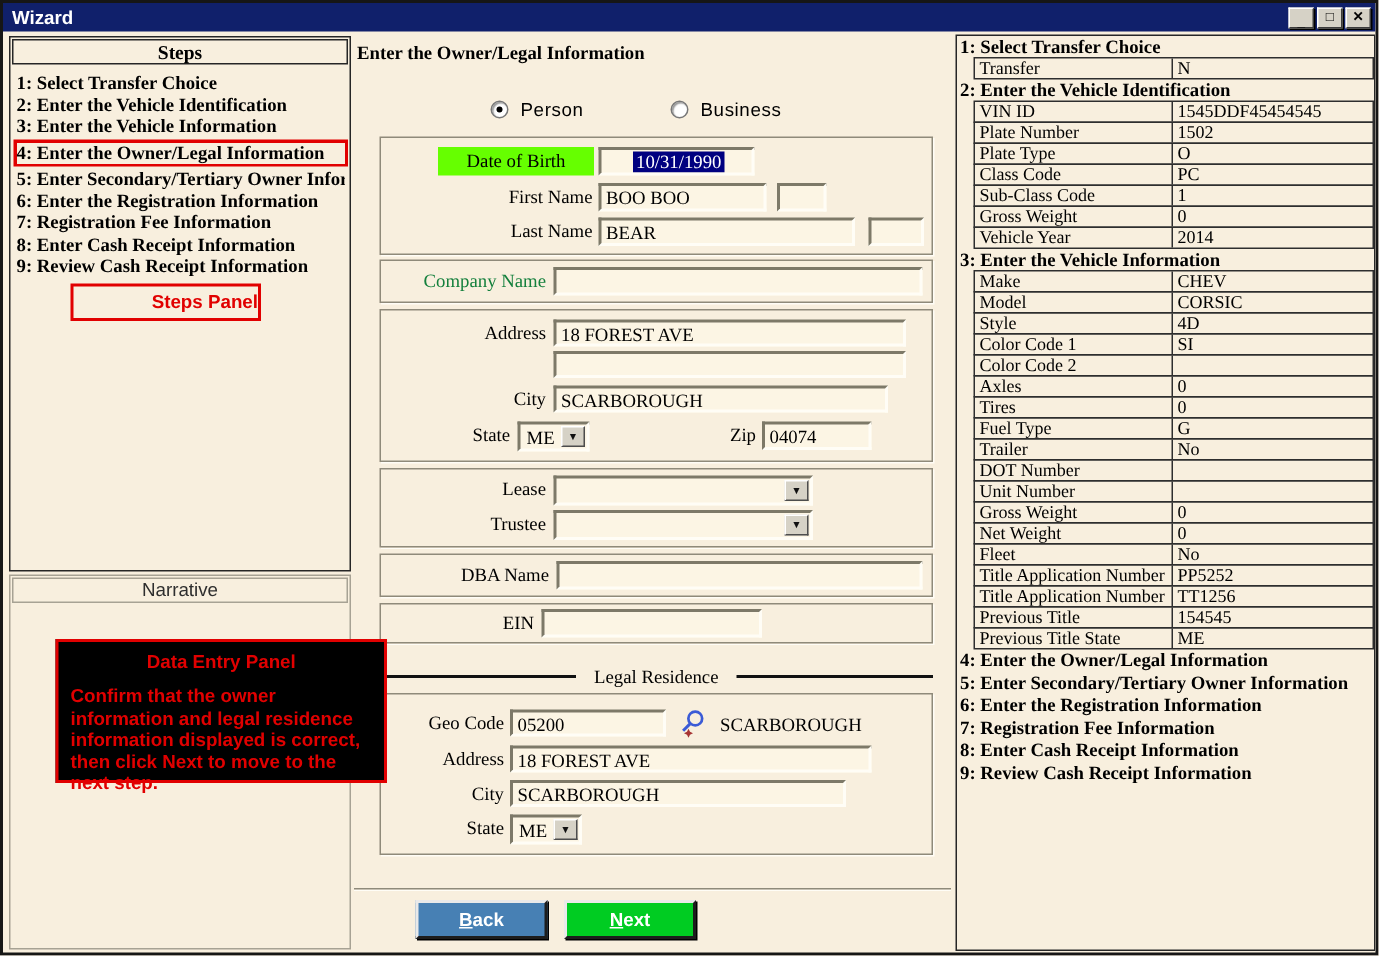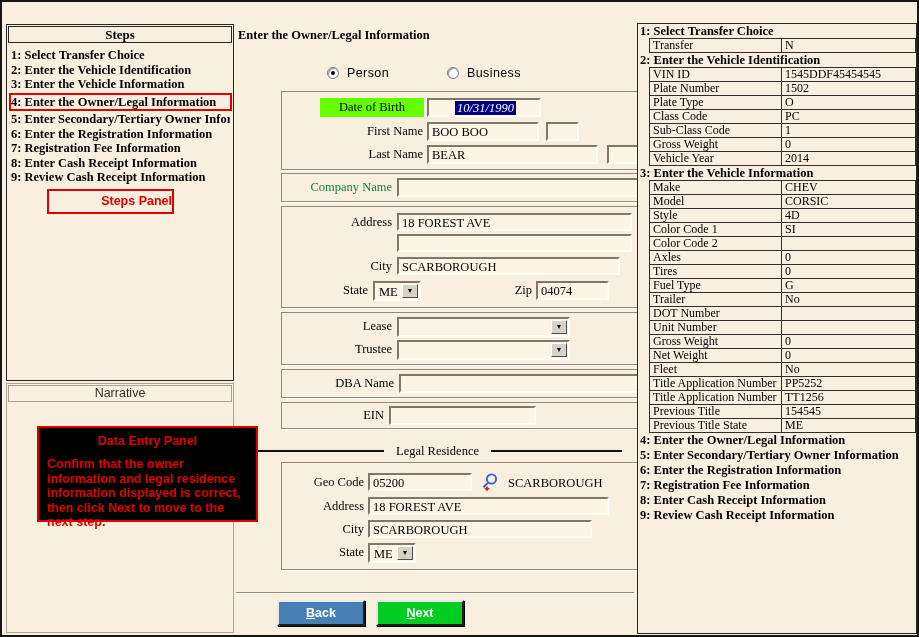--- a/index.html
+++ b/index.html
@@ -13,21 +13,21 @@
   .titlebar{position:absolute;left:0;top:0;right:0;height:19px;background:#10206B;
     display:flex;align-items:center;padding:0 3px;}
   .titlebar .title{color:#fff;font:bold 12.5px "Liberation Sans",sans-serif;flex:1;padding-left:3px;}
   .winbtn{width:17px;height:14px;background:#D6D2C6;margin-left:2px;
     border:1px solid;border-color:#ffffff #3c3c3c #3c3c3c #ffffff;box-shadow:1px 1px 0 #000;
     display:flex;align-items:center;justify-content:center;
     font:bold 9px "Liberation Sans",sans-serif;color:#000;line-height:1;}
   .winbtn.min span{transform:translateY(3px);}
   
   .sunken{background:#FCF5E4;border:2px solid;border-color:#7d7968 #fffdf6 #fffdf6 #7d7968;}
-  .etch{border:1px solid #8f8a7a;box-shadow:1px 1px 0 #fffdf6;margin-left:28px;}
+  .etch{border:1px solid #8f8a7a;box-shadow:1px 1px 0 #fffdf6;}
   
   .steps-panel{position:absolute;left:4px;top:22px;width:228px;height:357px;
     border:1px solid #262626;background:#F8EFDE;}
   .panel-header{margin:1px;border:1px solid #262626;text-align:center;
     font:bold 13px "Liberation Serif",serif;line-height:16px;height:17px;}
   .steps-list{padding:4px 3px 0 4px;}
   .step-item{font:bold 12.5px "Liberation Serif",serif;line-height:14.5px;white-space:nowrap;overflow:hidden;}
   .step-item.active{box-shadow:0 0 0 2px #E10000;margin:3px 0;}
   .steps-badge{position:absolute;left:40px;top:164px;width:127px;height:25px;
     border:2px solid #E10000;color:#E10000;text-align:right;
@@ -92,20 +92,32 @@
     border:1px solid #2e2e2e;font:12px "Liberation Serif",serif;line-height:13px;}
   .sum-row .k{flex:0 0 132px;border-right:1px solid #2e2e2e;padding-left:3px;
     white-space:nowrap;overflow:hidden;}
   .sum-row .v{flex:1;padding-left:3px;white-space:nowrap;overflow:hidden;}
 </style>
 </head>
 <body>
 
 <div id="window">
 
+  <div class="titlebar">
+    <div class="title">Wizard</div>
+    <div class="winbtn min">
+        <span>_</span>
+      </div>
+    <div class="winbtn">
+        <span>□</span>
+      </div>
+    <div class="winbtn">
+        <span>✕</span>
+      </div>
+  </div>
 
   <div class="steps-panel">
     <div class="panel-header">Steps</div>
     <div class="steps-list">
         <div class="step-item">1: Select Transfer Choice</div>
         <div class="step-item">2: Enter the Vehicle Identification</div>
         <div class="step-item">3: Enter the Vehicle Information</div>
         <div class="step-item active">4: Enter the Owner/Legal Information</div>
         <div class="step-item">5: Enter Secondary/Tertiary Owner Infor</div>
         <div class="step-item">6: Enter the Registration Information</div>
@@ -135,21 +147,21 @@
       </div>
       <div class="radio-opt business">
         <span class="radio"></span>
         <span>Business</span>
       </div>
     </div>
 
     <div class="gbox etch" style="top:69px;height:79px;">
       <div class="frow" style="left:0;top:6px;width:100%;">
         <span class="flabel greenlabel" style="left:38px;width:104px;">Date of Birth</span>
-        <span class="finput sunken dob-val" style="left:145px;width:114px;font-style:italic;"><span>10/31/1990</span></span>
+        <span class="finput sunken dob-val" style="left:145px;width:104px;"><span>10/31/1990</span></span>
       </div>
       <div class="frow" style="left:0;top:30px;width:100%;">
         <span class="flabel" style="left:0;width:141px;">First Name</span>
         <span class="finput sunken" style="left:145px;width:112px;">BOO BOO</span>
         <span class="finput sunken" style="left:264px;width:33px;"></span>
       </div>
       <div class="frow" style="left:0;top:53px;width:100%;">
         <span class="flabel" style="left:0;width:141px;">Last Name</span>
         <span class="finput sunken" style="left:145px;width:171px;">BEAR</span>
         <span class="finput sunken" style="left:325px;width:37px;"></span>

